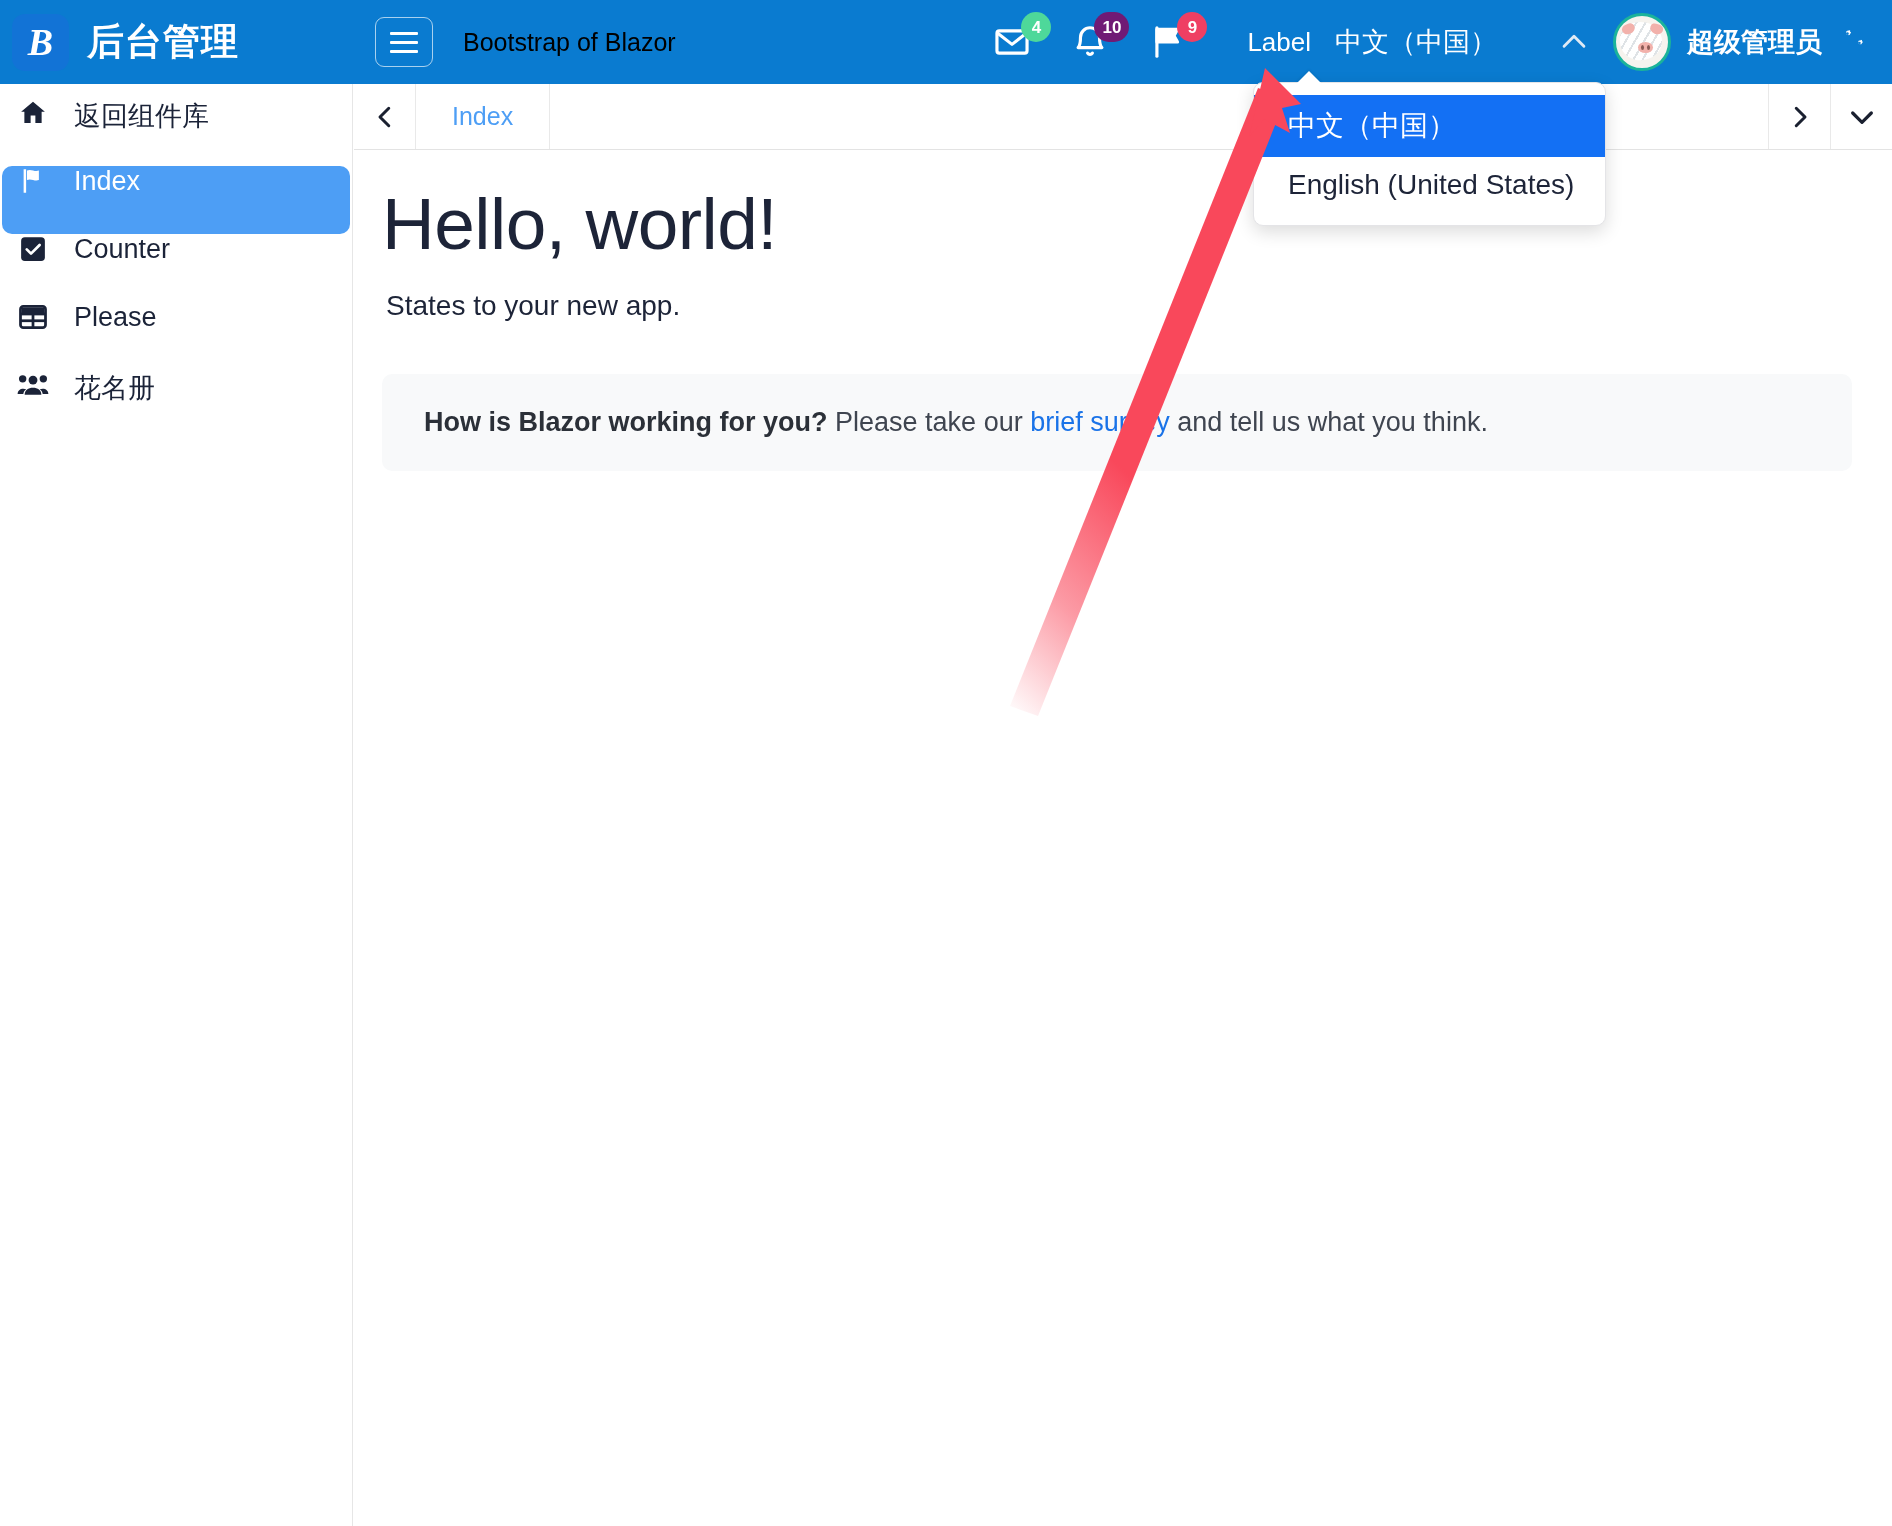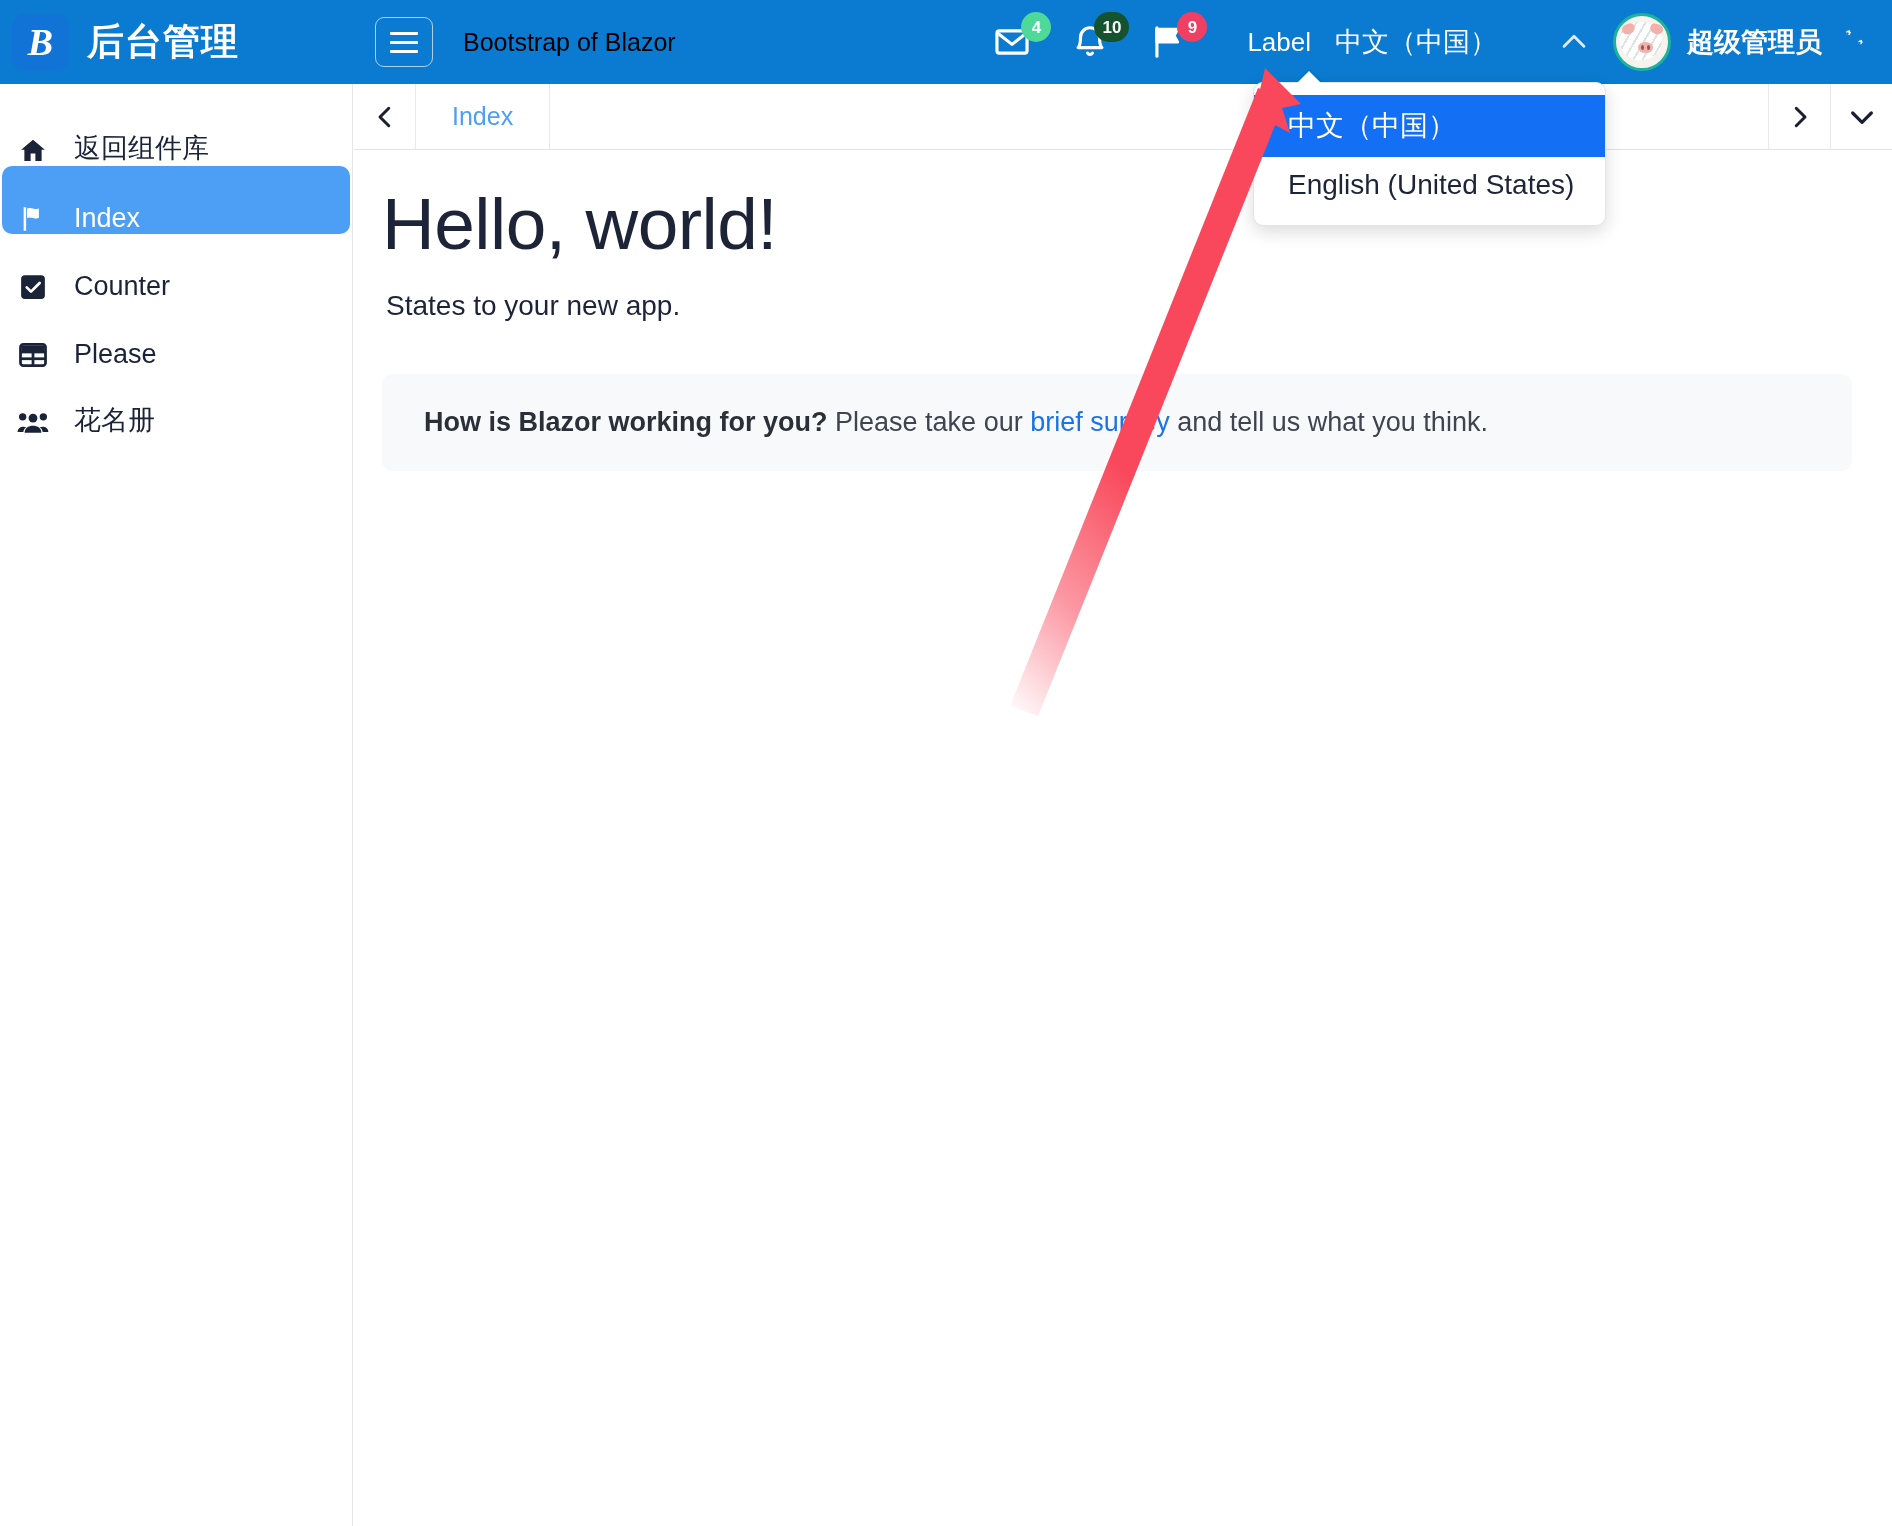--- a/index.html
+++ b/index.html
@@ -93,21 +93,21 @@
     top: -11px; right: -20px;
     min-width: 30px; height: 30px;
     border-radius: 15px;
     color: #ffffff;
     font-size: 17px; font-weight: bold;
     display: flex; align-items: center; justify-content: center;
     padding: 0 8px;
     line-height: 1;
   }
   .badge.green  { background: #4ed89a; }
-  .badge.yellow { background: #14532d; }
+  .badge.yellow { background: #701a75; }
   .badge.red    { background: #ef3f63; }
 
   .label-text {
     color: #ffffff; font-size: 26px;
     margin-left: 60px; white-space: nowrap;
     cursor: pointer; flex: 0 0 auto;
   }
   .lang-text {
     color: #ffffff; font-size: 27px;
     margin-left: 24px; white-space: nowrap;
@@ -174,21 +174,21 @@
   .sidebar {
     position: absolute;
     top: 84px; left: 0;
     width: 353px; height: 1442px;
     background: #ffffff;
     border-right: 1px solid #e6e6e6;
     padding-top: 14px;
     z-index: 10;
   }
   .nav-item {
-    display: flex; align-items: flex-end;
+    display: flex; align-items: flex-start;
     height: 68px;
     padding-left: 10px;
     color: #1b2338;
     font-size: 27px;
     cursor: pointer;
     border-radius: 8px;
     margin: 0 2px;
   }
   .nav-item .nav-icon {
     width: 42px; display: flex;

